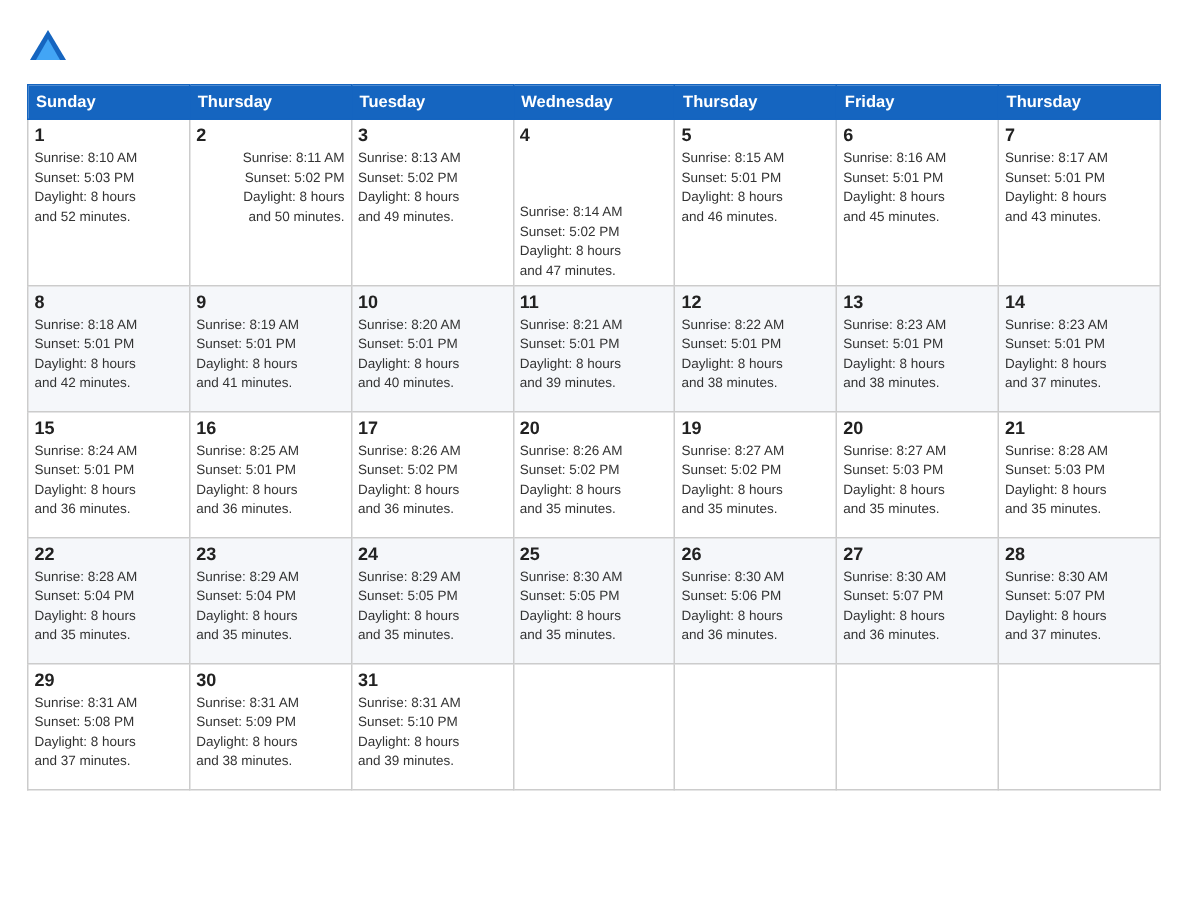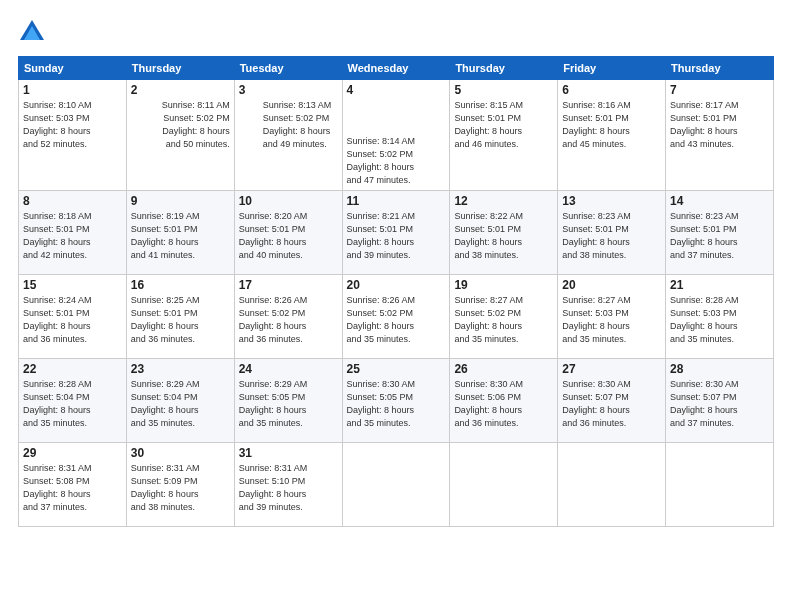--- a/index.html
+++ b/index.html
@@ -137,21 +137,21 @@
           </td>
           <td>
             <span class="day-num">2</span>
             <div class="day-info" style="white-space: pre-line; text-align: right;">Sunrise: 8:11 AM
 Sunset: 5:02 PM
 Daylight: 8 hours
 and 50 minutes.</div>
           </td>
           <td>
             <span class="day-num">3</span>
-            <div class="day-info" style="white-space: pre-line; margin-left: 24px;">Sunrise: 8:13 AM
+            <div class="day-info" style="white-space: pre-line;">Sunrise: 8:13 AM
 Sunset: 5:02 PM
 Daylight: 8 hours
 and 49 minutes.</div>
           </td>
           <td>
             <span class="day-num">4</span>
             <div class="day-info" style="white-space: pre-line; margin-top: 38px;">Sunrise: 8:14 AM
 Sunset: 5:02 PM
 Daylight: 8 hours
 and 47 minutes.</div>

